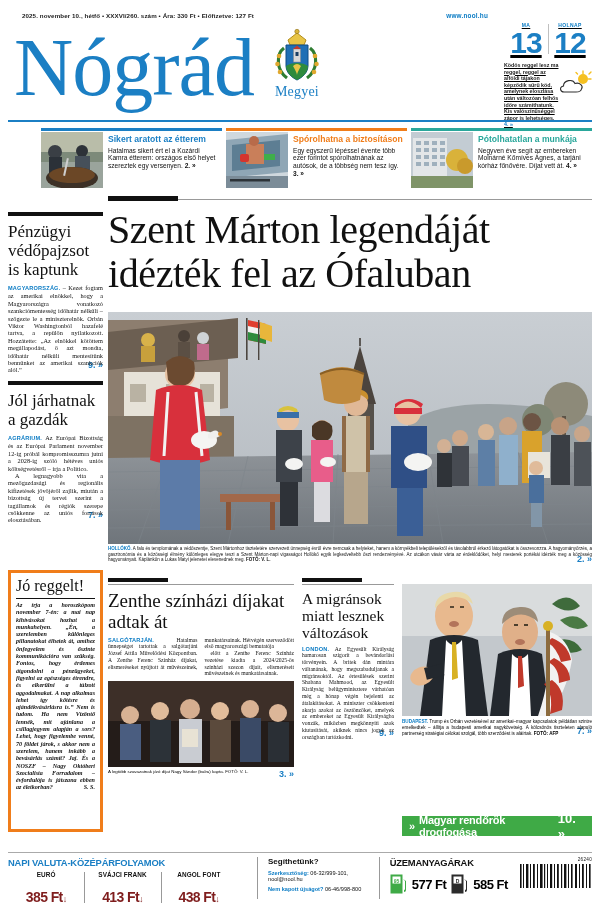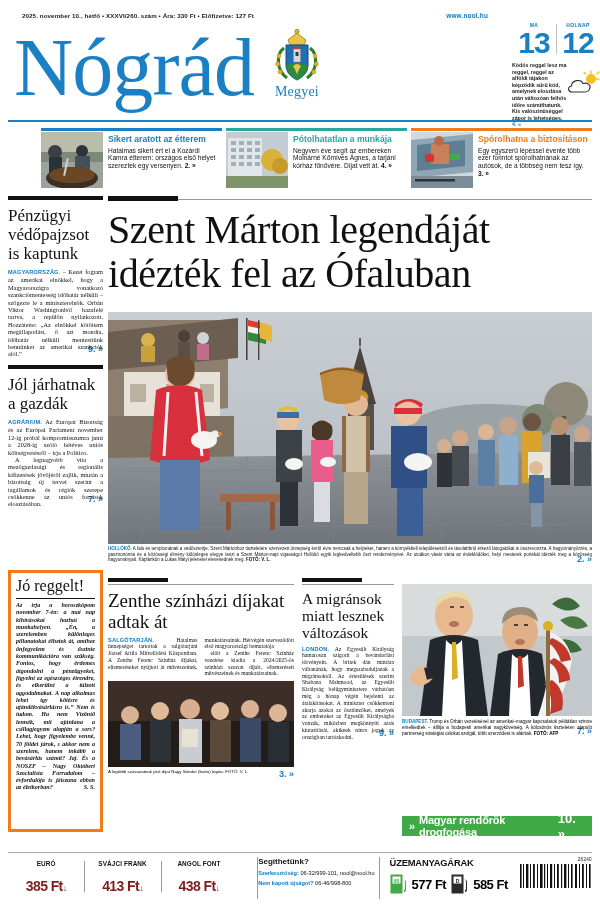--- a/index.html
+++ b/index.html
@@ -39,21 +39,21 @@
   }
   .crest { position:relative; width:52px; height:58px; margin-top:4px; }
   .crest svg { display:block; }
   .megyei {
     font-family:"Liberation Serif", serif;
     font-size:14px; color:#1b7fc4; margin-top:-2px; letter-spacing:.2px;
   }
 
   
   .weather {
-    position:absolute; right:0; top:22px; width:88px; height:98px;
+    position:absolute; right:8px; top:22px; width:88px; height:98px;text-decoration:underline;
   }
   .w-cols { display:flex; width:100%; }
   .w-col { flex:1; text-align:center; position:relative; }
   .w-col.right:before{
     content:""; position:absolute; left:0; top:2px; bottom:4px; width:1px; background:#bfbfbf;
   }
   .w-label { font-size:5px; font-weight:700; color:#0a7bc4; letter-spacing:.4px; }
   .w-temp  { font-size:30px; font-weight:700; color:#1b7fc4; line-height:30px; letter-spacing:-1px;}
   .w-text {
     margin-top:4px; font-size:5.3px; line-height:6.6px; font-weight:700;
@@ -68,21 +68,21 @@
   .teasers { position:absolute; left:8px; top:128px; width:584px; height:60px; display:flex; gap:4px;padding-left:33px; }
   .teaser { flex:1; position:relative; display:flex; }
   .teaser .bar { position:absolute; left:0; top:0; height:3px; width:100%; }
   .teaser .thumb { width:62px; height:100%; margin-top:4px; position:relative; overflow:hidden; }
   .teaser .tbody { flex:1; padding:7px 3px 0 5px; }
   .t-title { font-size:8.6px; font-weight:700; line-height:9.5px; margin-bottom:2px; }
   .t-text { font-size:6.6px; line-height:7.9px; color:#111; }
   .t-ref { font-weight:700; }
 
   
-  .sidebar { position:absolute; left:8px; top:196px; width:95px; }
+  .sidebar { position:absolute; left:8px; top:212px; width:95px; }
   .blk-rule { height:4px; background:#111; width:100%; }
   .sb-head {
     font-family:"Liberation Serif", serif; font-weight:400;
     font-size:17px; line-height:19px; color:#111; margin:6px 0 5px 0;
   }
   .sb-body { font-family:"Liberation Serif", serif; font-size:6.3px; line-height:7.4px; text-align:justify; color:#111; }
   .sb-body p { text-indent:7px; }
   .sb-body p:first-child { text-indent:0; }
   .kicker { font-family:"Liberation Sans",sans-serif; font-weight:700; font-size:5.6px; color:#0a7bc4; letter-spacing:.2px; }
   .pageref {
@@ -160,21 +160,21 @@
   .footer { position:absolute; left:8px; top:857px; width:584px; height:42px; display:flex; }
   .f-curr { width:236px; }
   .f-title { font-weight:700; font-size:9.4px; color:#1b7fc4; letter-spacing:-.2px; }
   .f-cols { display:flex; margin-top:3px; }
   .f-c { flex:1; text-align:center; position:relative; padding:0 2px; }
   .f-c + .f-c:before { content:""; position:absolute; left:0; top:1px; bottom:2px; width:1px; background:#999; }
   .f-cname { font-size:6.4px; font-weight:700; color:#111; letter-spacing:.1px; }
   .f-cval { font-size:14px; font-weight:700; color:#7f1d1d; letter-spacing:-.6px; margin-top:11px; white-space:nowrap;}
   .arrow-dn { font-size:9px; font-weight:700; }
 
-  .f-help { width:125px; border-left:1px solid #999; margin-left:20px;}
+  .f-help { width:125px; padding-left:10px; border-left:1px solid #999; margin-left:20px;}
   .f-htitle { font-size:8px; font-weight:700; color:#111; }
   .f-hline { font-size:5.6px; margin-top:4px; color:#111; }
   .f-hlabel { font-weight:700; color:#0a7bc4; }
 
   .f-fuel { width:135px; padding-left:10px; border-left:1px solid #999; }
   .f-ftitle { font-weight:700; font-size:9.4px; color:#111; letter-spacing:-.2px; }
   .f-frow { display:flex; align-items:center; margin-top:6px; gap:5px; }
   .f-pump { width:17px; height:20px; position:relative; }
   .f-fval { font-size:13px; font-weight:700; letter-spacing:-.5px; }
 
@@ -271,20 +271,44 @@
           <ellipse cx="31" cy="46" rx="26" ry="11" fill="#3c3026"></ellipse>
           <ellipse cx="31" cy="43" rx="23" ry="8" fill="#6b4726"></ellipse>
           <rect x="24" y="26" width="2" height="18" fill="#cfcfcf" transform="rotate(12 25 35)"></rect>
         </svg>
       </div>
       <div class="tbody">
         <div class="t-title" style="color:#1b7fc4">Sikert aratott az étterem</div>
         <div class="t-text">
           <span>Hatalmas sikert ért el a Kozárdi Kamra étterem: országos első helyet szereztek egy versenyen.</span>
           <span class="t-ref">2. »</span>
+        </div>
+      </div>
+    </div>
+
+    <div class="teaser">
+      <div class="bar" style="background:#f07d1a"></div>
+      <div class="thumb">
+        <svg width="62" height="56" viewBox="0 0 62 56" preserveAspectRatio="none">
+          <rect width="62" height="56" fill="#cfd8de"></rect>
+          <path d="M0 8 L62 2 L62 40 L0 46 Z" fill="#8fa6b5"></path>
+          <path d="M6 13 L54 8 L54 34 L6 39 Z" fill="#5d7e93"></path>
+          <rect x="20" y="12" width="18" height="20" fill="#c97f5a"></rect>
+          <circle cx="28" cy="9" r="5" fill="#b86b4a"></circle>
+          <rect x="14" y="22" width="9" height="8" rx="2" fill="#d4352e"></rect>
+          <rect x="38" y="22" width="11" height="6" fill="#3fae4a"></rect>
+          <rect x="0" y="44" width="62" height="12" fill="#7b8c98"></rect>
+          <rect x="4" y="47" width="40" height="2.5" fill="#2c3338"></rect>
+        </svg>
+      </div>
+      <div class="tbody">
+        <div class="t-title" style="color:#f07d1a">Spórolhatna a biztosításon</div>
+        <div class="t-text">
+          <span>Egy egyszerű lépéssel évente több ezer forintot spórolhatnának az autósok, de a többség nem tesz így.</span>
+          <span class="t-ref">3. »</span>
         </div>
       </div>
     </div>
 
     <div class="teaser">
       <div class="bar" style="background:#2aa79b"></div>
       <div class="thumb">
         <svg width="62" height="56" viewBox="0 0 62 56" preserveAspectRatio="none">
           <rect width="62" height="56" fill="#c3ccd3"></rect>
           <rect x="2" y="6" width="34" height="38" fill="#e3e6e8"></rect>
@@ -312,44 +336,20 @@
         </svg>
       </div>
       <div class="tbody">
         <div class="t-title" style="color:#2aa79b">Pótolhatatlan a munkája</div>
         <div class="t-text">
           <span>Negyven éve segít az embereken Molnárné Kőmíves Ágnes, a tarjáni kórház főnővére. Díjat vett át.</span>
           <span class="t-ref">4. »</span>
         </div>
       </div>
     </div>
-
-    <div class="teaser">
-      <div class="bar" style="background:#f07d1a"></div>
-      <div class="thumb">
-        <svg width="62" height="56" viewBox="0 0 62 56" preserveAspectRatio="none">
-          <rect width="62" height="56" fill="#cfd8de"></rect>
-          <path d="M0 8 L62 2 L62 40 L0 46 Z" fill="#8fa6b5"></path>
-          <path d="M6 13 L54 8 L54 34 L6 39 Z" fill="#5d7e93"></path>
-          <rect x="20" y="12" width="18" height="20" fill="#c97f5a"></rect>
-          <circle cx="28" cy="9" r="5" fill="#b86b4a"></circle>
-          <rect x="14" y="22" width="9" height="8" rx="2" fill="#d4352e"></rect>
-          <rect x="38" y="22" width="11" height="6" fill="#3fae4a"></rect>
-          <rect x="0" y="44" width="62" height="12" fill="#7b8c98"></rect>
-          <rect x="4" y="47" width="40" height="2.5" fill="#2c3338"></rect>
-        </svg>
-      </div>
-      <div class="tbody">
-        <div class="t-title" style="color:#f07d1a">Spórolhatna a biztosításon</div>
-        <div class="t-text">
-          <span>Egy egyszerű lépéssel évente több ezer forintot spórolhatnának az autósok, de a többség nem tesz így.</span>
-          <span class="t-ref">3. »</span>
-        </div>
-      </div>
-    </div>
   </div>
 
   <div class="sidebar">
     <div class="blk-rule"></div>
 
     <div>
       <div class="sb-head">Pénzügyi védőpajzsot is kaptunk</div>
       <div class="sb-body">
         <p>
           <span class="kicker">MAGYARORSZÁG.</span>
@@ -629,20 +629,21 @@
   <div class="green-bar">
     <span class="gb-text">»</span>
     <span class="gb-text" style="margin-left:4px">Magyar rendőrök drogfogása</span>
     <span class="gb-ref">10. »</span>
   </div>
 
   <div class="foot-rule"></div>
   <div class="footer">
 
     <div class="f-curr">
+      <div class="f-title">NAPI VALUTA-KÖZÉPÁRFOLYAMOK</div>
       <div class="f-cols">
         <div class="f-c">
           <div class="f-cname">EURÓ</div>
           <div class="f-cval">
             <span>385 Ft</span><span class="arrow-dn">↓</span>
           </div>
         </div>
         <div class="f-c">
           <div class="f-cname">SVÁJCI FRANK</div>
           <div class="f-cval">

